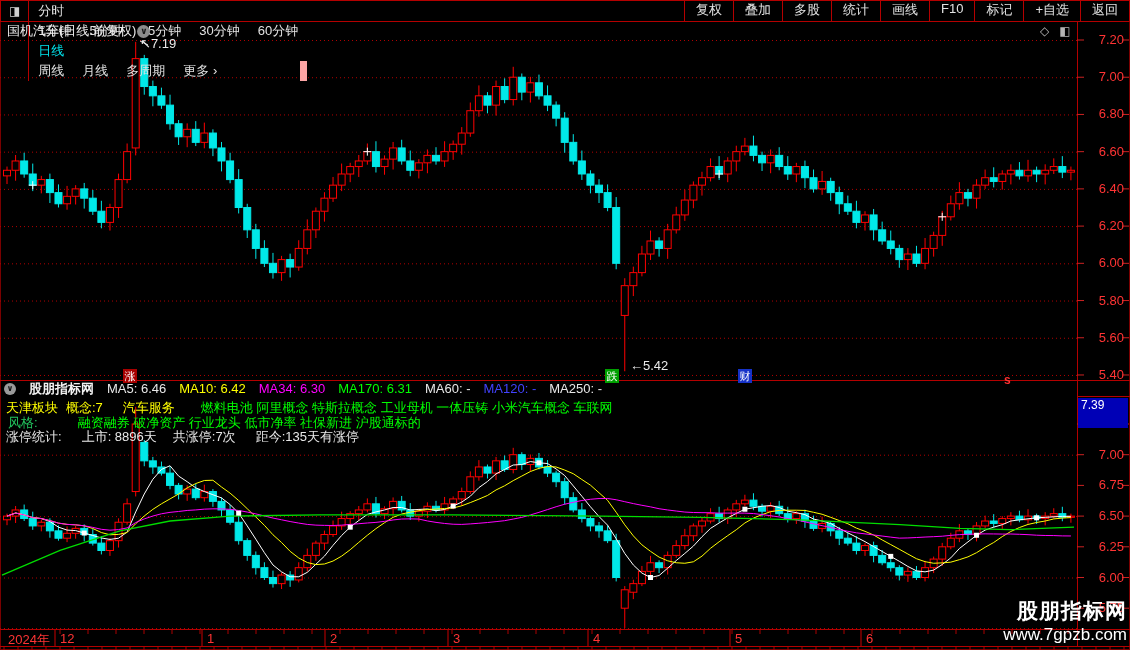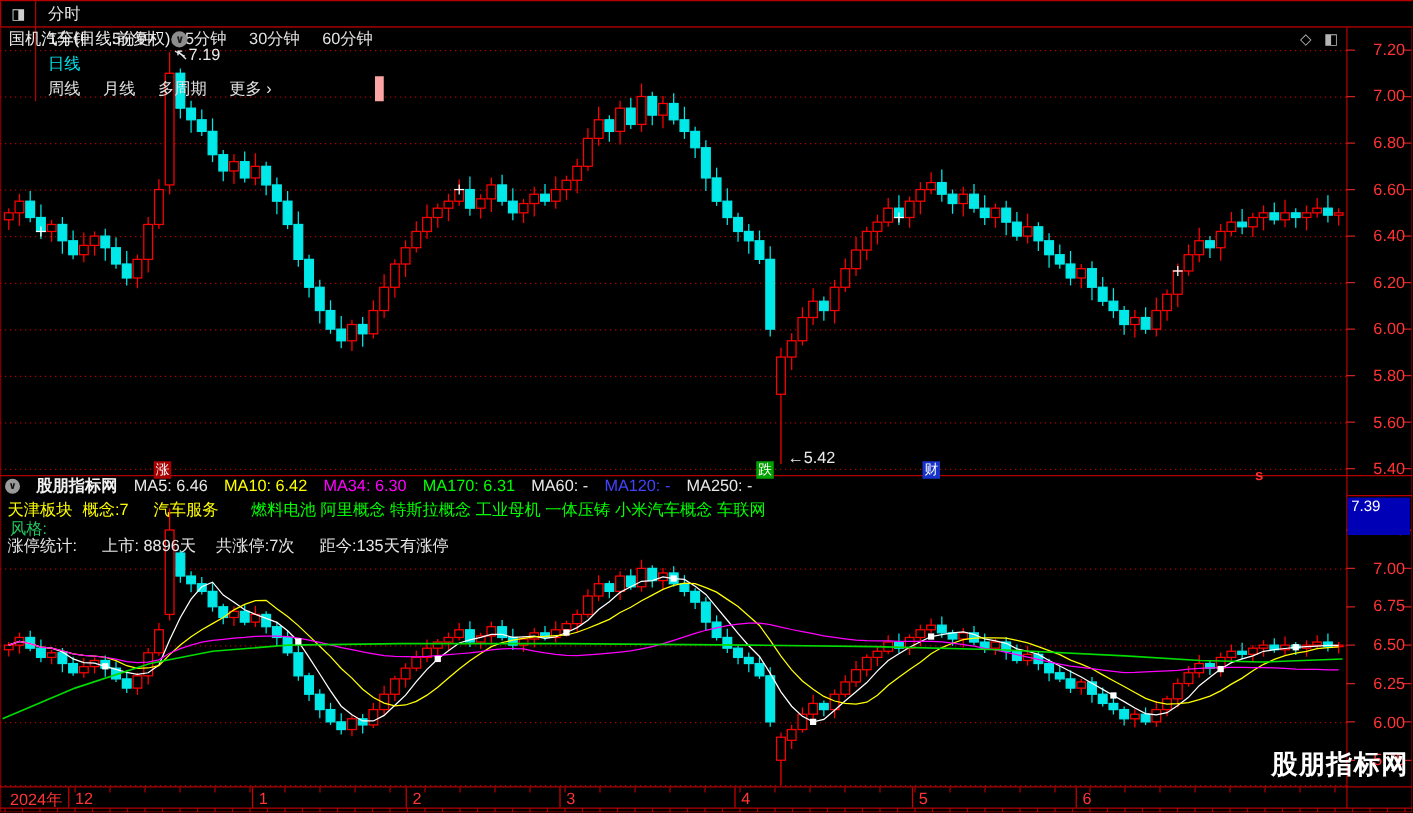--- a/index.html
+++ b/index.html
@@ -775,20 +775,31 @@
       <div class="tb-group">
         <span class="tb-item" style="color: rgb(0, 229, 238);">日线</span>
       </div>
       <div class="tb-group">
         <span class="tb-item">周线</span>
         <span class="tb-item">月线</span>
         <span class="tb-item">多周期</span>
         <span class="tb-item">更多 ›</span>
       </div>
     </div>
+  <div id="tb-right">
+      <span class="tb-item">复权</span>
+      <span class="tb-item">叠加</span>
+      <span class="tb-item">多股</span>
+      <span class="tb-item">统计</span>
+      <span class="tb-item">画线</span>
+      <span class="tb-item">F10</span>
+      <span class="tb-item">标记</span>
+      <span class="tb-item">+自选</span>
+      <span class="tb-item">返回</span>
+    </div>
 </div>
 
 <div id="titlebar">
   <span>国机汽车(日线.前复权)</span>
   <span class="circle-icon">∨</span>
 </div>
 <div id="title-icons">
     <span>◇</span>
     <span>◧</span>
   </div>
@@ -809,20 +820,21 @@
 <div id="s-marker">s</div>
 
 <div class="info-row" id="info-row1" style="top:401px">
     <span style="color: rgb(255, 255, 0); margin-left: 0px;">天津板块</span>
     <span style="color: rgb(255, 255, 0); margin-left: 8px;">概念:7</span>
     <span style="color: rgb(255, 255, 0); margin-left: 20px;">汽车服务</span>
     <span style="color: rgb(0, 255, 0); margin-left: 26px;">燃料电池 阿里概念 特斯拉概念 工业母机 一体压铸 小米汽车概念 车联网</span>
   </div>
 <div class="info-row" id="info-row2" style="top:416px">
     <span style="color: #22c55e; margin-left: 2px;">风格:</span>
+    <span style="color: rgb(0, 255, 0); margin-left: 40px;">融资融券 破净资产 行业龙头 低市净率 社保新进 沪股通标的</span>
   </div>
 <div class="info-row" id="info-row3" style="top:430px">
     <span style="color: rgb(232, 232, 232); margin-left: 0px;">涨停统计:</span>
     <span style="color: rgb(232, 232, 232); margin-left: 20px;">上市: 8896天</span>
     <span style="color: rgb(232, 232, 232); margin-left: 16px;">共涨停:7次</span>
     <span style="color: rgb(232, 232, 232); margin-left: 20px;">距今:135天有涨停</span>
   </div>
 
 <div id="main-axis">
     <div class="axis-label" style="top: 33px;">7.20</div>
@@ -863,13 +875,14 @@
     <div class="anno" style="left: 630px; top: 358px;">←5.42</div>
   </div>
 <div id="signals">
     <div class="signal" style="left: 123px; top: 369px; background: rgb(168, 0, 0);">涨</div>
     <div class="signal" style="left: 605px; top: 369px; background: rgb(0, 160, 0);">跌</div>
     <div class="signal" style="left: 738px; top: 369px; background: rgb(22, 50, 200);">财</div>
   </div>
 
 <div id="watermark">
   <div class="w1">股朋指标网</div>
+  <div class="w2">www.7gpzb.com</div>
 </div>
 
 </body></html>

